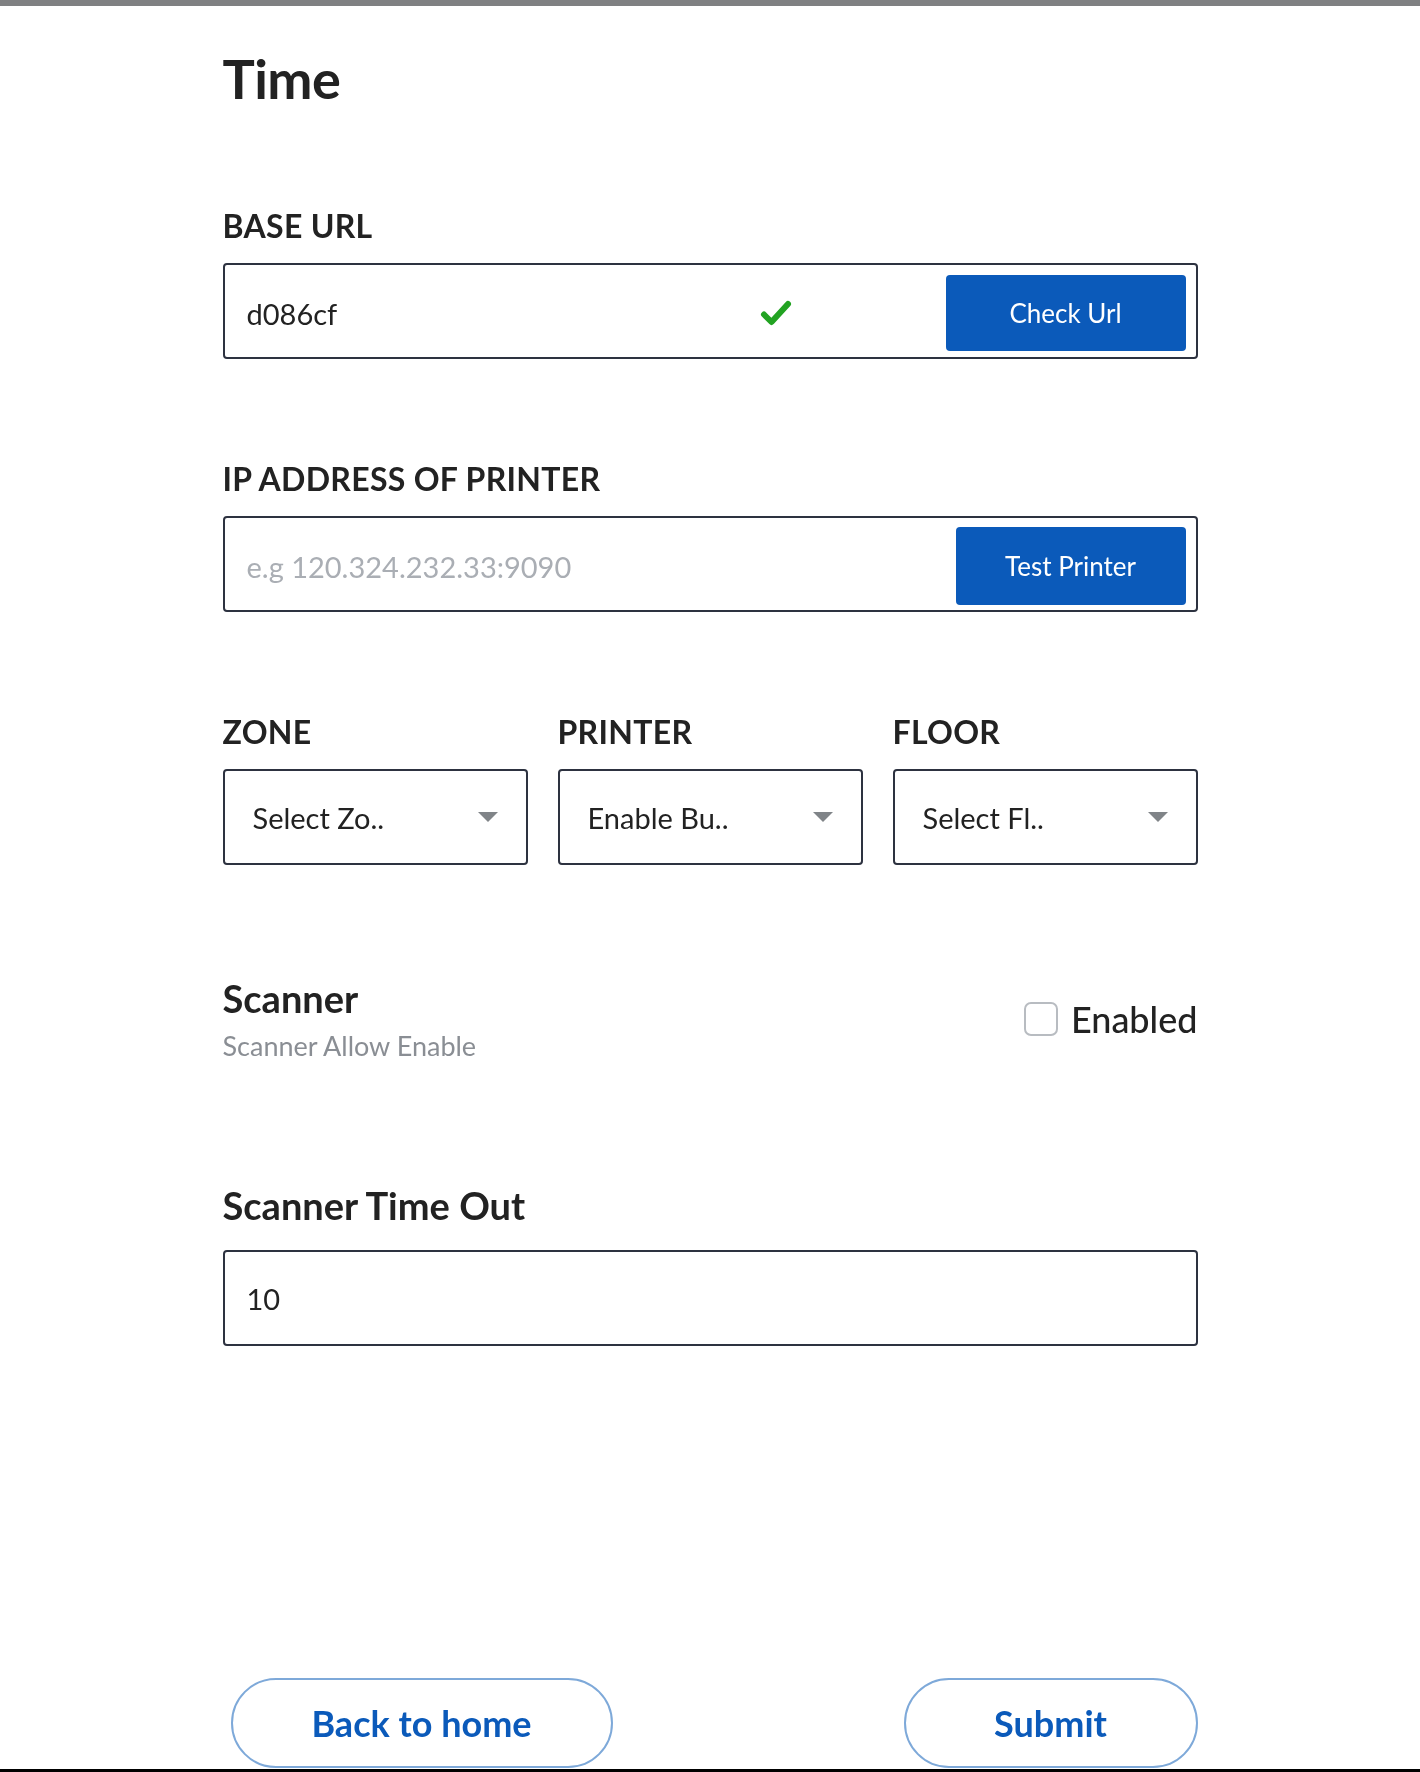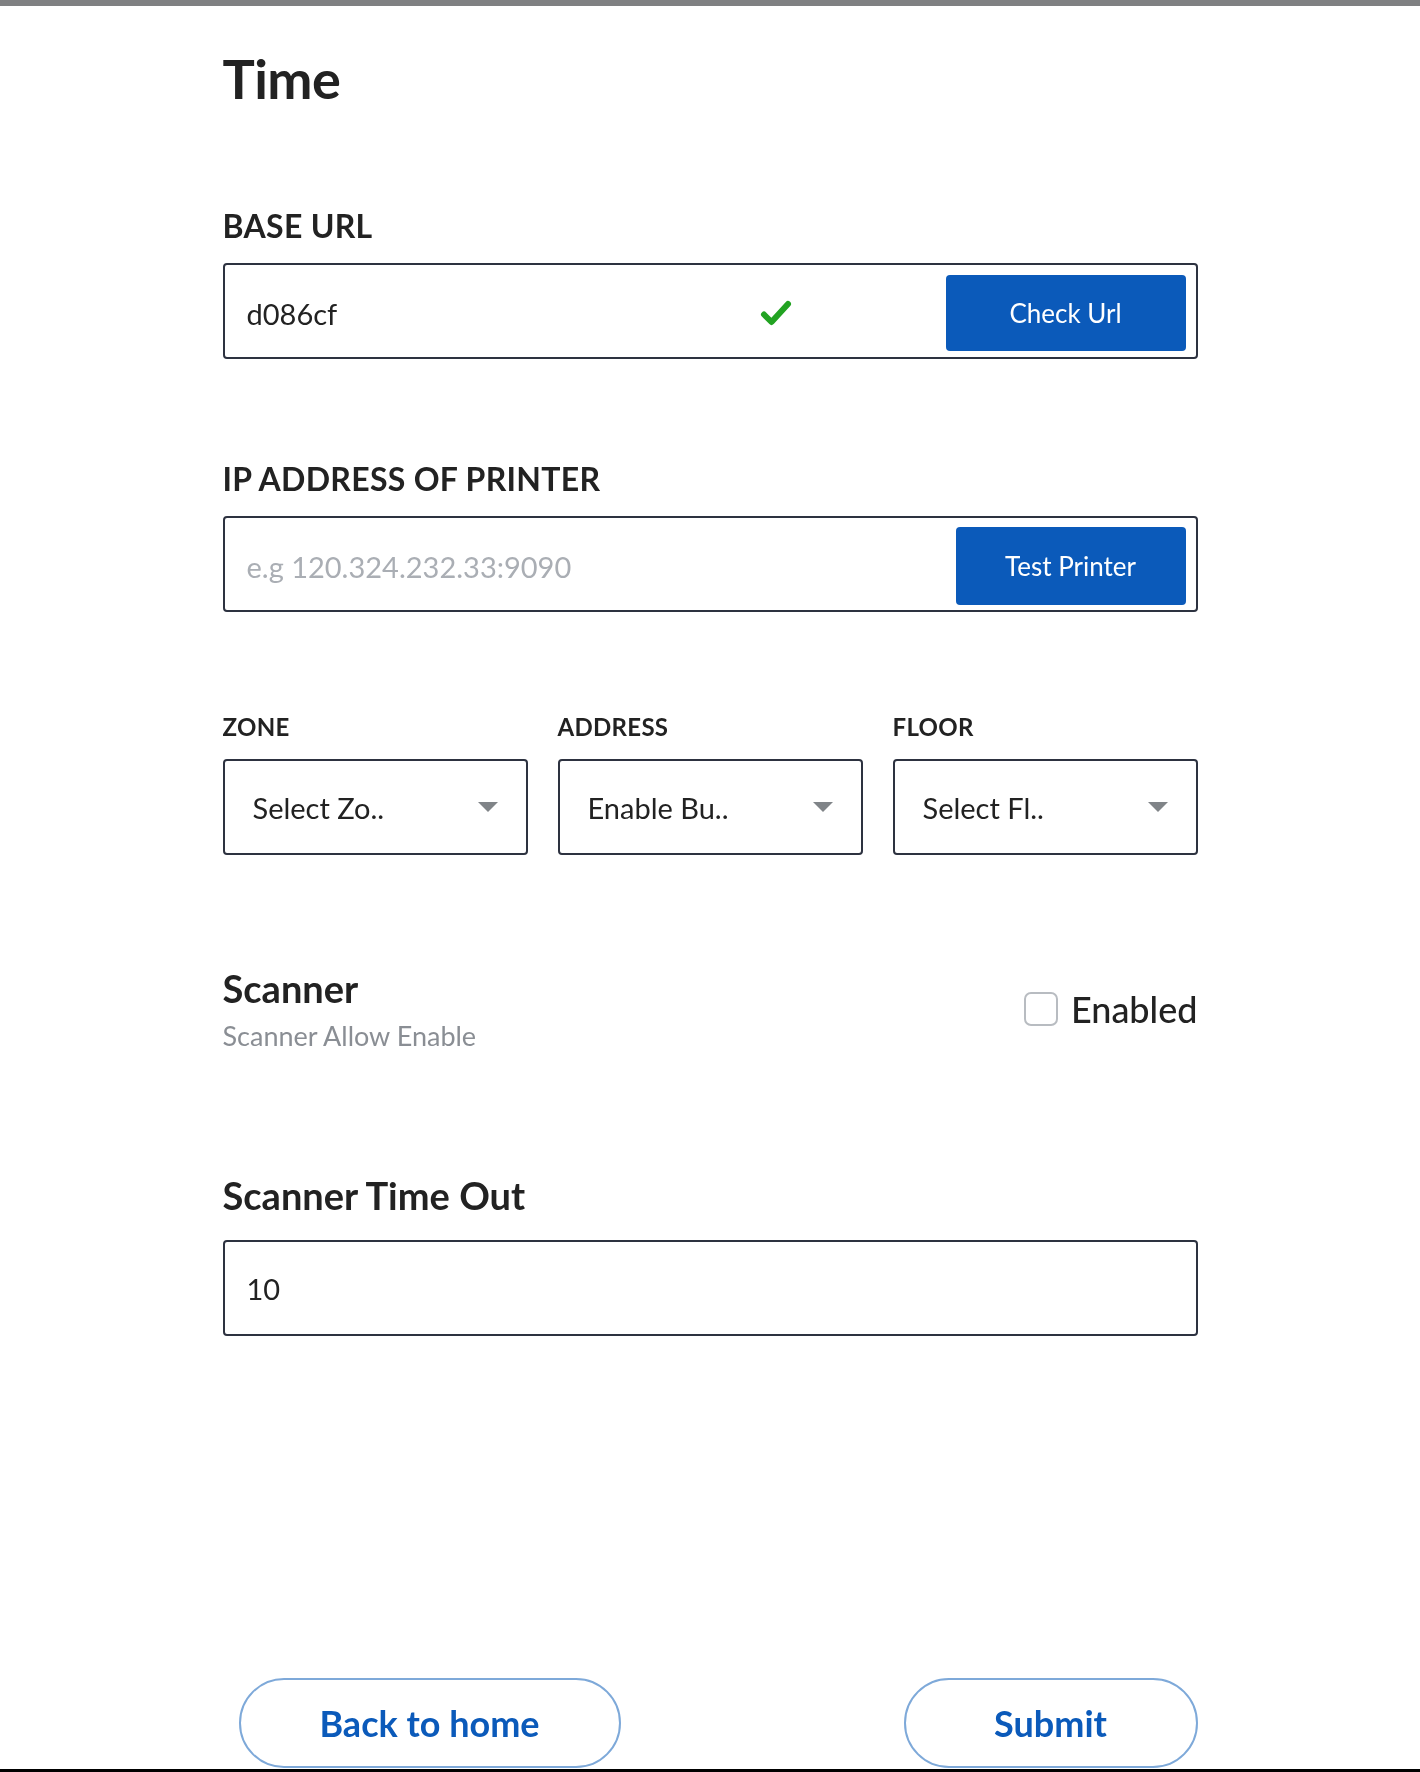--- a/index.html
+++ b/index.html
@@ -92,21 +92,21 @@
     .dropdown-row {
       display: flex;
       gap: 30px;
       margin-bottom: 110px;
     }
     .dropdown-col {
       flex: 1;
       min-width: 0;
     }
     .dropdown-label {
-      font-size: 24px;
+      font-size: 32px;
       font-weight: 700;
       color: #222;
       margin-bottom: 18px;
       letter-spacing: 0.3px;
     }
     .dropdown-box {
       border: 2px solid #2d3240;
       border-radius: 4px;
       height: 96px;
       display: flex;
@@ -180,21 +180,21 @@
       height: 96px;
       width: 100%;
       padding: 0 22px;
       font-size: 29px;
       font-family: inherit;
       color: #222;
       outline: none;
     }
     .bottom-buttons {
       position: absolute;
-      left: 16px;
+      left: 8px;
       right: 0;
       bottom: 0;
       display: flex;
       justify-content: space-between;
       padding-bottom: 4px;
     }
     .pill-btn {
       border: 2px solid #7ea9d9;
       background: #fff;
       color: #0b5aba;
@@ -254,21 +254,21 @@
 
   <div class="dropdown-row">
     <div class="dropdown-col">
       <div class="dropdown-label">ZONE</div>
       <div class="dropdown-box">
         <span class="dropdown-text">Select Zo..</span>
         <span class="dropdown-caret"></span>
       </div>
     </div>
     <div class="dropdown-col">
-      <div class="dropdown-label">ADDRESS</div>
+      <div class="dropdown-label">PRINTER</div>
       <div class="dropdown-box">
         <span class="dropdown-text">Enable Bu..</span>
         <span class="dropdown-caret"></span>
       </div>
     </div>
     <div class="dropdown-col">
       <div class="dropdown-label">FLOOR</div>
       <div class="dropdown-box">
         <span class="dropdown-text">Select Fl..</span>
         <span class="dropdown-caret"></span>

